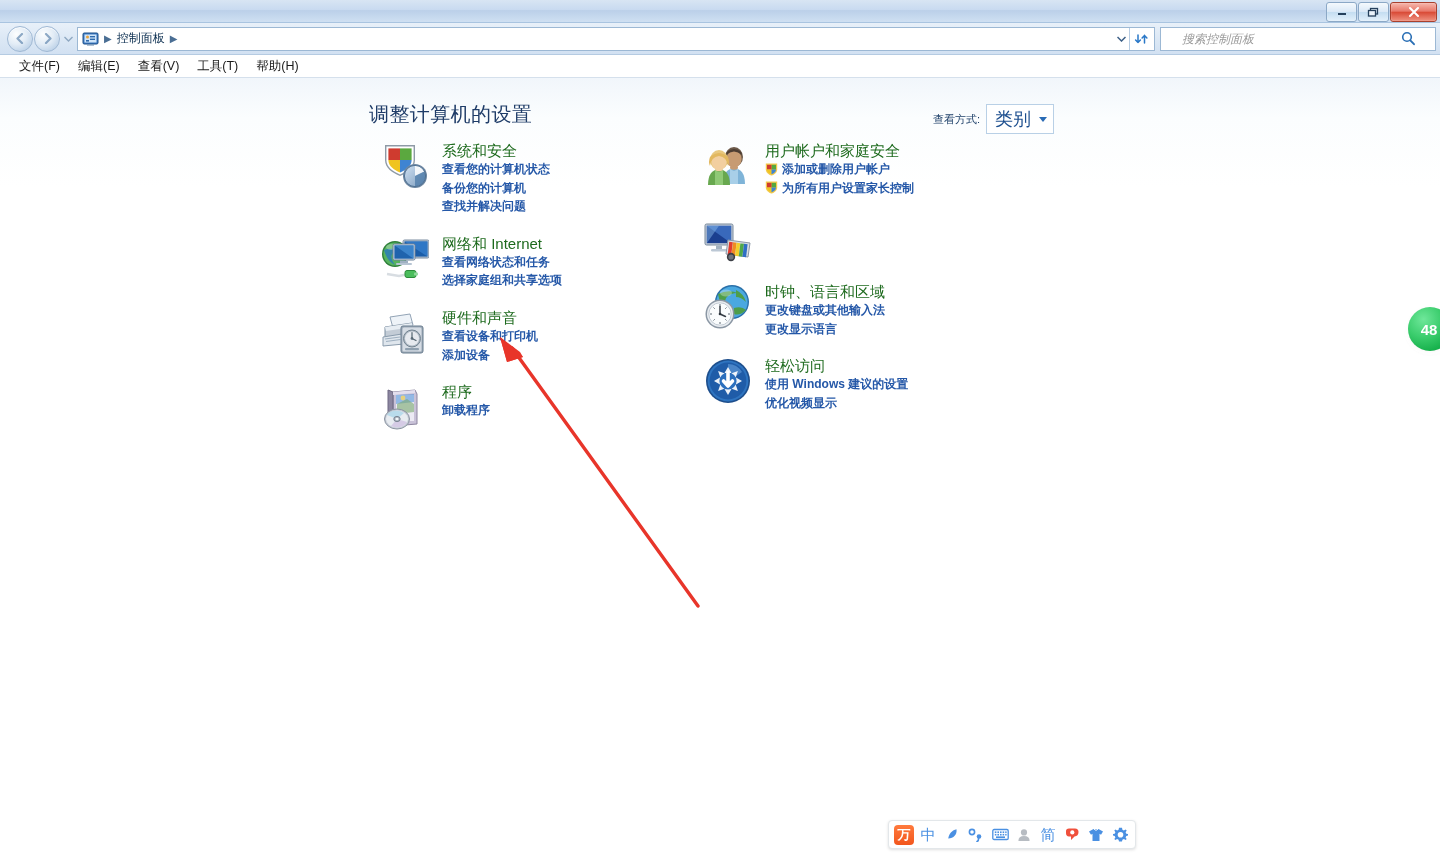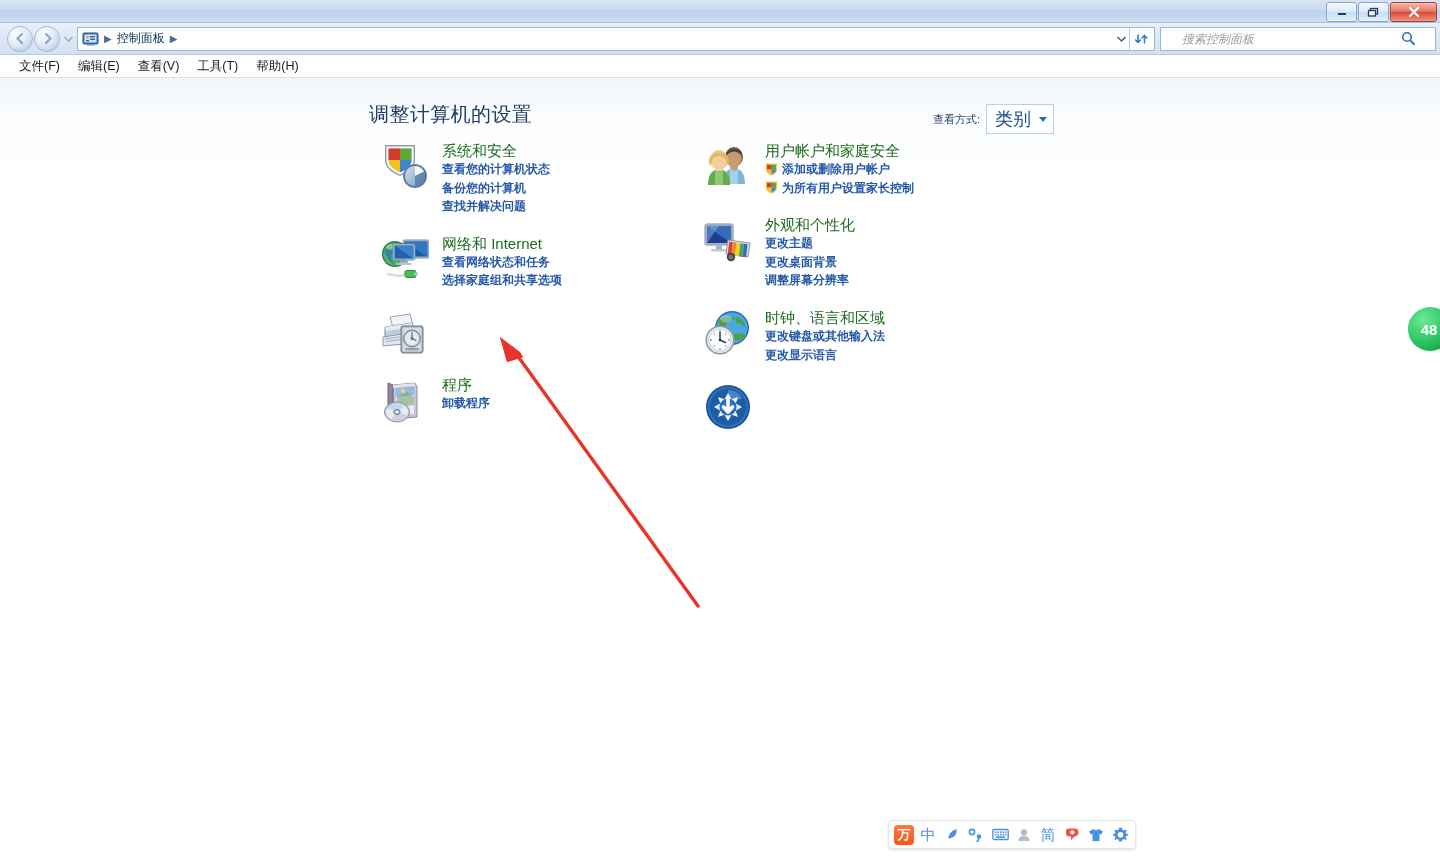--- a/index.html
+++ b/index.html
@@ -552,20 +552,29 @@
                   <rect x="0" y="0" width="22" height="27" rx="2" fill="#9eabb8" stroke="#697c8e"></rect>
                   <rect x="1.5" y="1.5" width="19" height="24" rx="1.5" fill="#d5dce4"></rect>
                   <circle cx="11" cy="12.5" r="8.5" fill="#aeb9c4" stroke="#71828f"></circle>
                   <circle cx="11" cy="12.5" r="7" fill="#e6eaef"></circle>
                   <circle cx="11" cy="12.5" r="1.4" fill="#6d7d8c"></circle>
                   <path d="M11 12.5 L11 6.5 M11 12.5 L15 14.5" stroke="#53646f" stroke-width="1.2" stroke-linecap="round"></path>
                   <rect x="4" y="22" width="14" height="2.2" rx="1" fill="#8fa0af"></rect>
                 </g>
               </svg>
             </div>
+            <div class="cat-text">
+              <div class="cat-title">硬件和声音</div>
+              <div class="cat-link">
+                  <span>查看设备和打印机</span>
+                </div>
+              <div class="cat-link">
+                  <span>添加设备</span>
+                </div>
+            </div>
           </div>
 
           <div class="category">
             <div class="cat-icon">
               <svg width="48" height="48" viewBox="0 0 48 48">
                 <g transform="translate(6,5)">
                   <path d="M6 4 L28 2 L30 6 L30 36 L6 38 Z" fill="#c9c2d8" stroke="#8d86a0"></path>
                   <path d="M6 4 L6 38 L1 35 L1 2 Z" fill="#8c86a0" stroke="#6d6781"></path>
                   <path d="M6 4 L28 2 L28 5 L6 7 Z" fill="#e3dfee"></path>
                   <rect x="9" y="7" width="18" height="26" fill="#eceaf4"></rect>
@@ -660,32 +669,20 @@
                   <path d="M2 16 L4 2 L26 5 L24 19 Z" fill="#d8dde3" stroke="#8c98a5"></path>
                   <rect x="4.5" y="4" width="3.6" height="13" transform="rotate(7 6 10)" fill="#e23c2e"></rect>
                   <rect x="8.2" y="4.5" width="3.6" height="13" transform="rotate(7 10 11)" fill="#f08c22"></rect>
                   <rect x="11.9" y="5" width="3.6" height="13" transform="rotate(7 14 11)" fill="#f2cf2b"></rect>
                   <rect x="15.6" y="5.5" width="3.6" height="13" transform="rotate(7 17 12)" fill="#4fa84a"></rect>
                   <rect x="19.3" y="6" width="3.6" height="13" transform="rotate(7 21 12)" fill="#2f6fc4"></rect>
                   <circle cx="7" cy="19" r="4.2" fill="#3c3f46"></circle>
                   <circle cx="7" cy="19" r="2.6" fill="#6e747e"></circle>
                 </g>
               </svg>
-            </div>
-            <div class="cat-text">
-              <div class="cat-title">外观和个性化</div>
-              <div class="cat-link">
-                  <span>更改主题</span>
-                </div>
-              <div class="cat-link">
-                  <span>更改桌面背景</span>
-                </div>
-              <div class="cat-link">
-                  <span>调整屏幕分辨率</span>
-                </div>
             </div>
           </div>
 
           <div class="category">
             <div class="cat-icon">
               <svg width="48" height="48" viewBox="0 0 48 48">
                 <g transform="translate(10,1)">
                   <circle cx="18" cy="18" r="17" fill="#2a6fa8"></circle>
                   <circle cx="18" cy="18" r="15.6" fill="#4aa8e0"></circle>
                   <path d="M4 10 Q14 5 24 9 Q16 9 12 14 Q9 20 14 28 Q6 22 4 10 Z" fill="#4e9e4a"></path>
@@ -740,20 +737,29 @@
                     <path d="M12.1 12.1 L19 14.5 L14.5 19 Z" opacity="0.92"></path>
                     <path d="M31.9 31.9 L25 29.5 L29.5 25 Z" opacity="0.92"></path>
                     <path d="M31.9 12.1 L29.5 19 L25 14.5 Z" opacity="0.92"></path>
                     <path d="M12.1 31.9 L14.5 25 L19 29.5 Z" opacity="0.92"></path>
                   </g>
                   <circle cx="22" cy="22" r="8.6" fill="#2b6fbd"></circle>
                   <path d="M22 13.5 L22 27 M22 27 L17.5 22 M22 27 L26.5 22" stroke="#ffffff" stroke-width="3.6" stroke-linecap="round" stroke-linejoin="round" fill="none"></path>
                 </g>
               </svg>
             </div>
+            <div class="cat-text">
+              <div class="cat-title">轻松访问</div>
+              <div class="cat-link">
+                  <span>使用 Windows 建议的设置</span>
+                </div>
+              <div class="cat-link">
+                  <span>优化视频显示</span>
+                </div>
+            </div>
           </div>
 
         </div>
       </div>
     </div>
   </div>
 </div>
 
 <svg class="annotation" viewBox="0 0 1440 859">
   <g>

